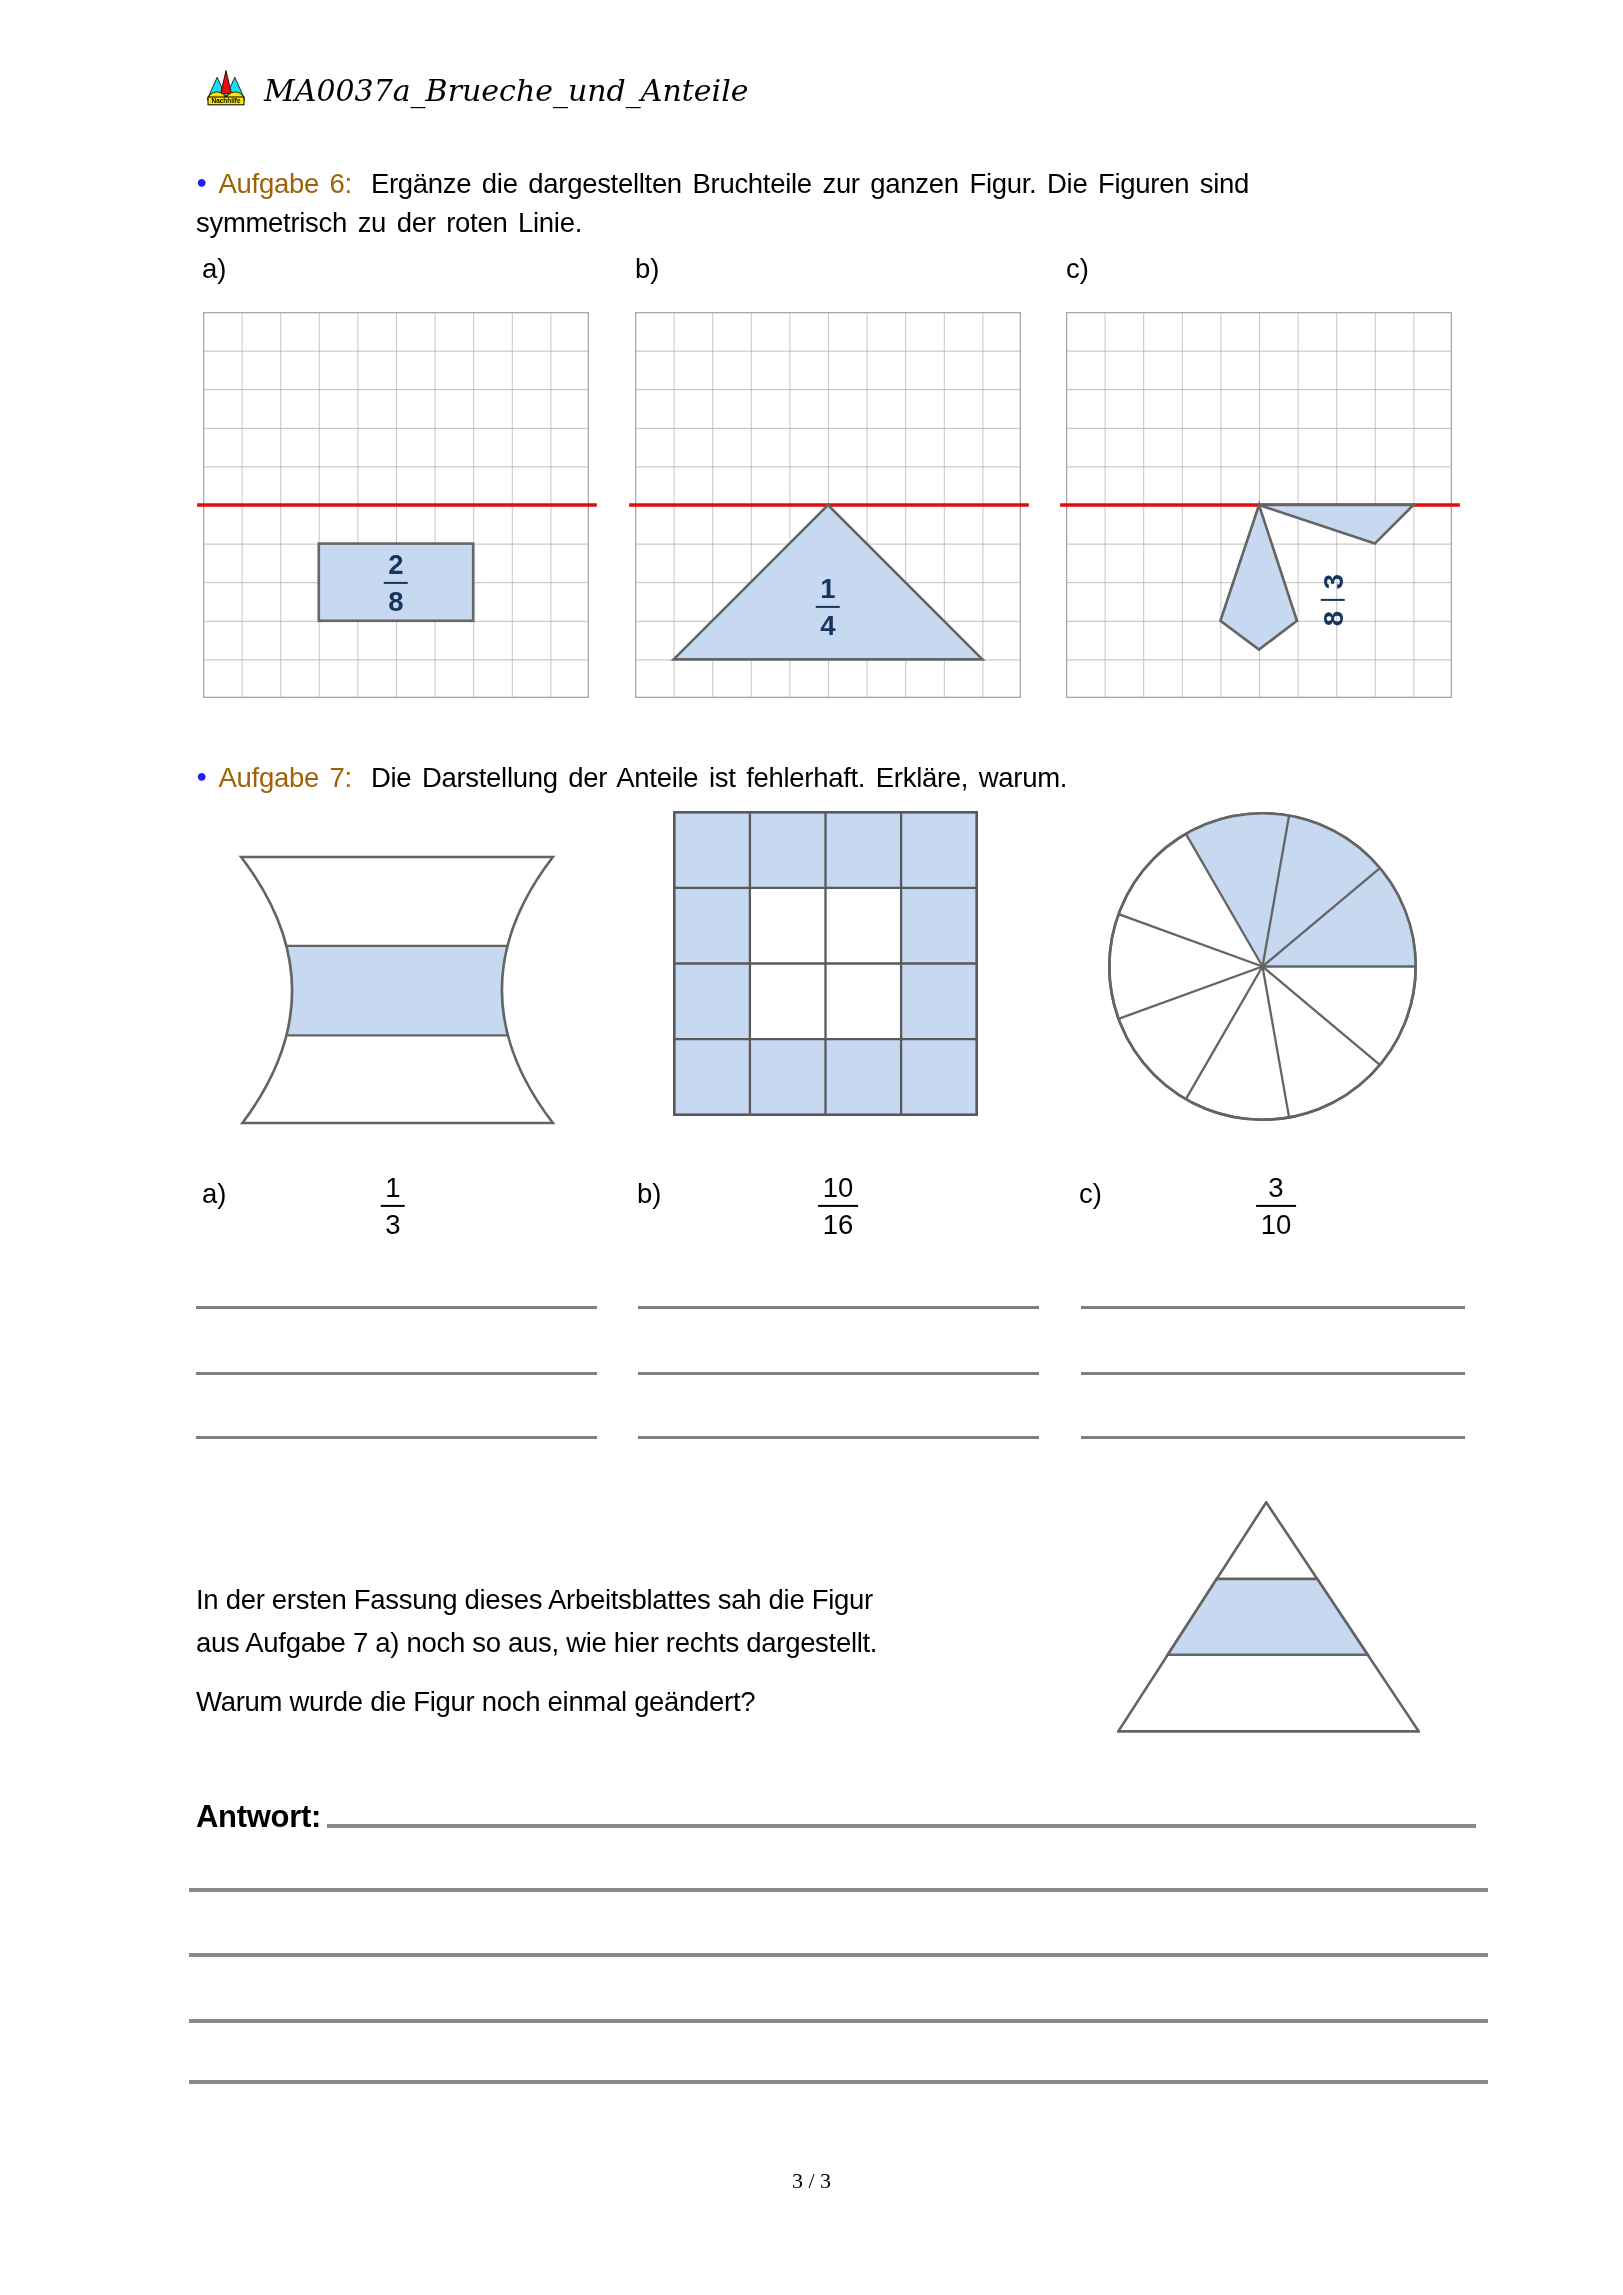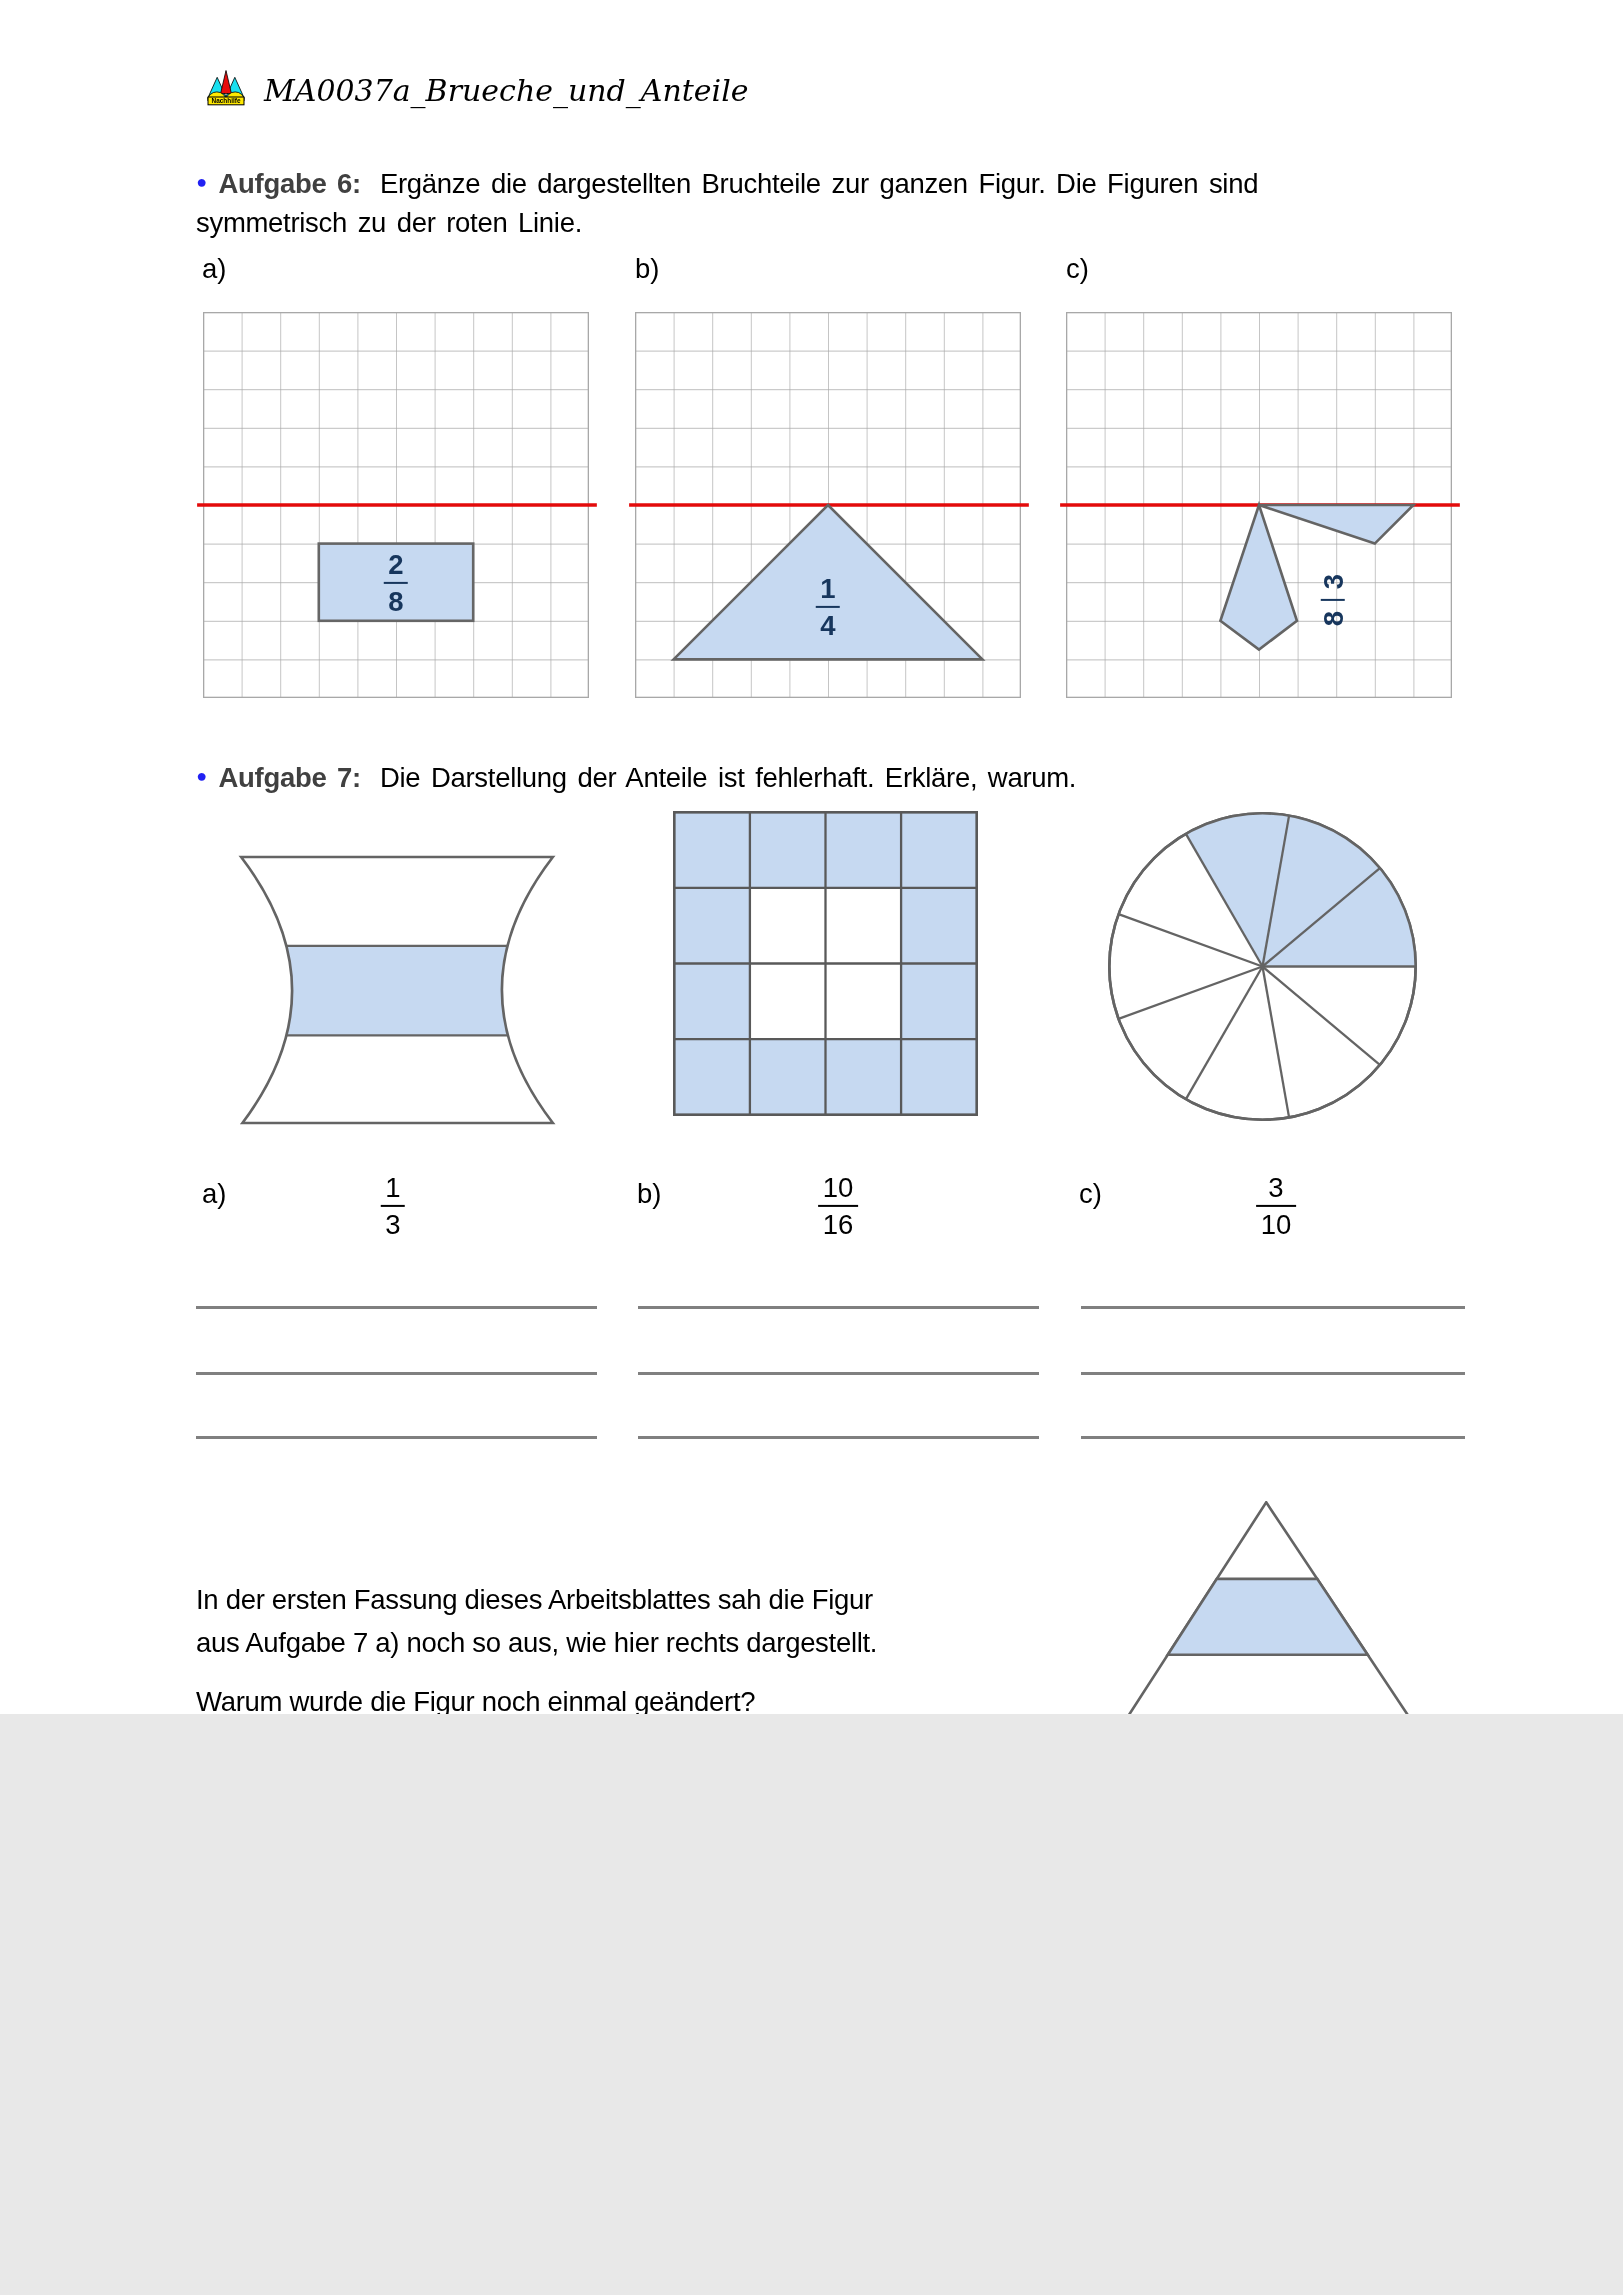--- a/index.html
+++ b/index.html
@@ -1,21 +1,21 @@
 <!DOCTYPE html>
 <html style="font-size:10.5px"><head>
 <meta charset="utf-8">
 <style>
   html,body{margin:0;padding:0;background:#e8e8e8;}
-  .page{position:relative;width:1623px;height:1714px;background:#ffffff;
+  .page{position:relative;width:1623px;height:2295px;background:#ffffff;
         font-family:"Liberation Sans",sans-serif;color:#000;overflow:hidden;}
   .abs{position:absolute;}
   .line{font-size:27.5px;letter-spacing:-0.3px;white-space:nowrap;}
   .wsp{word-spacing:3.3px;}
-  .blue{color:#404040;font-weight:bold;}
+  .blue{color:#a16207;font-weight:normal;}
   .bullet{color:#2121f3;font-size:18.3px;vertical-align:4.6px;margin-right:11.8px;}
   .gap{margin-left:19px;}
   .doc-title{font-family:"DejaVu Serif","Liberation Serif",serif;font-style:italic;
              font-size:30px;white-space:nowrap;}
   .abc{font-size:27.5px;}
   .frac{position:absolute;transform:translate(-50%,-50%);display:flex;flex-direction:column;
         align-items:center;line-height:1;font-size:27.5px;}
   .frac .bar{height:2.6px;width:100%;background:currentColor;margin:3.3px 0;}
   .frac .num,.frac .den{padding:0 4.6px;}
   .frac.navy{color:#17365d;font-weight:bold;}

